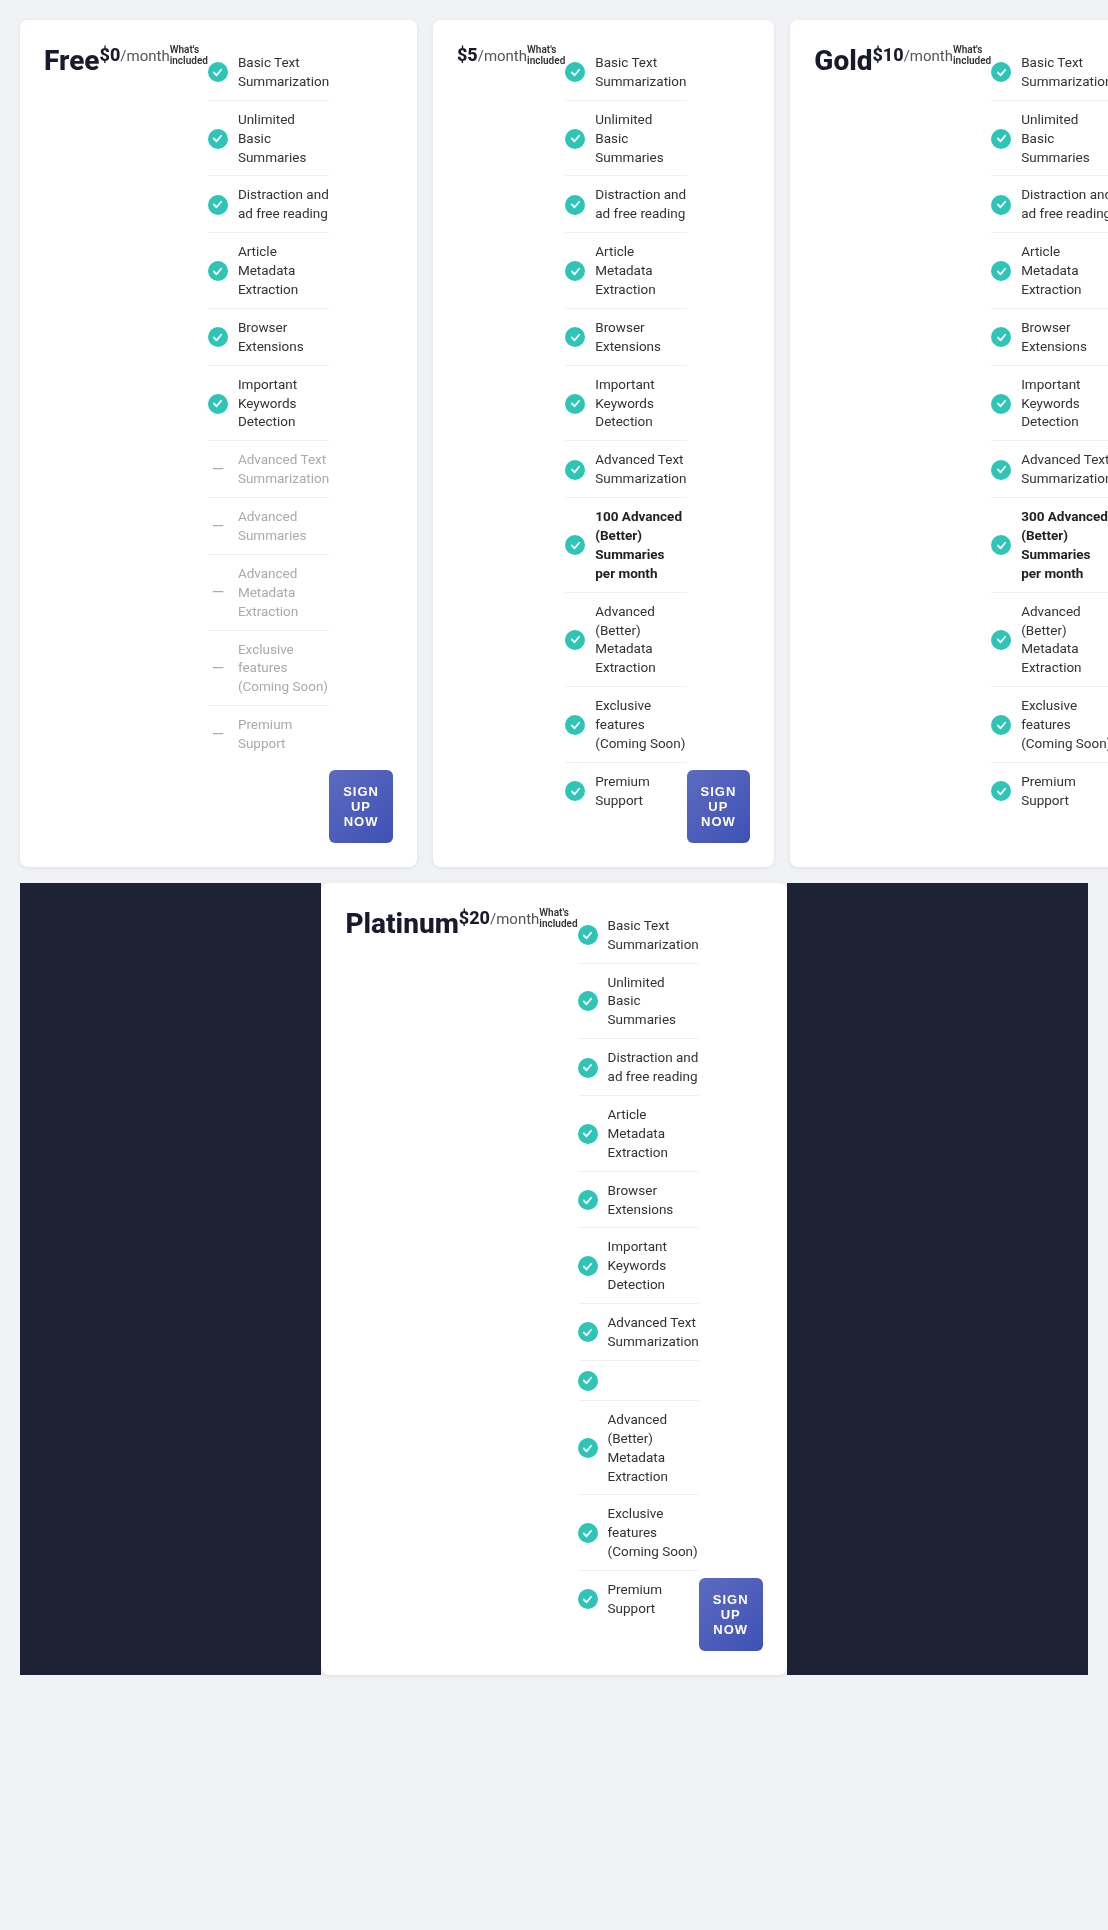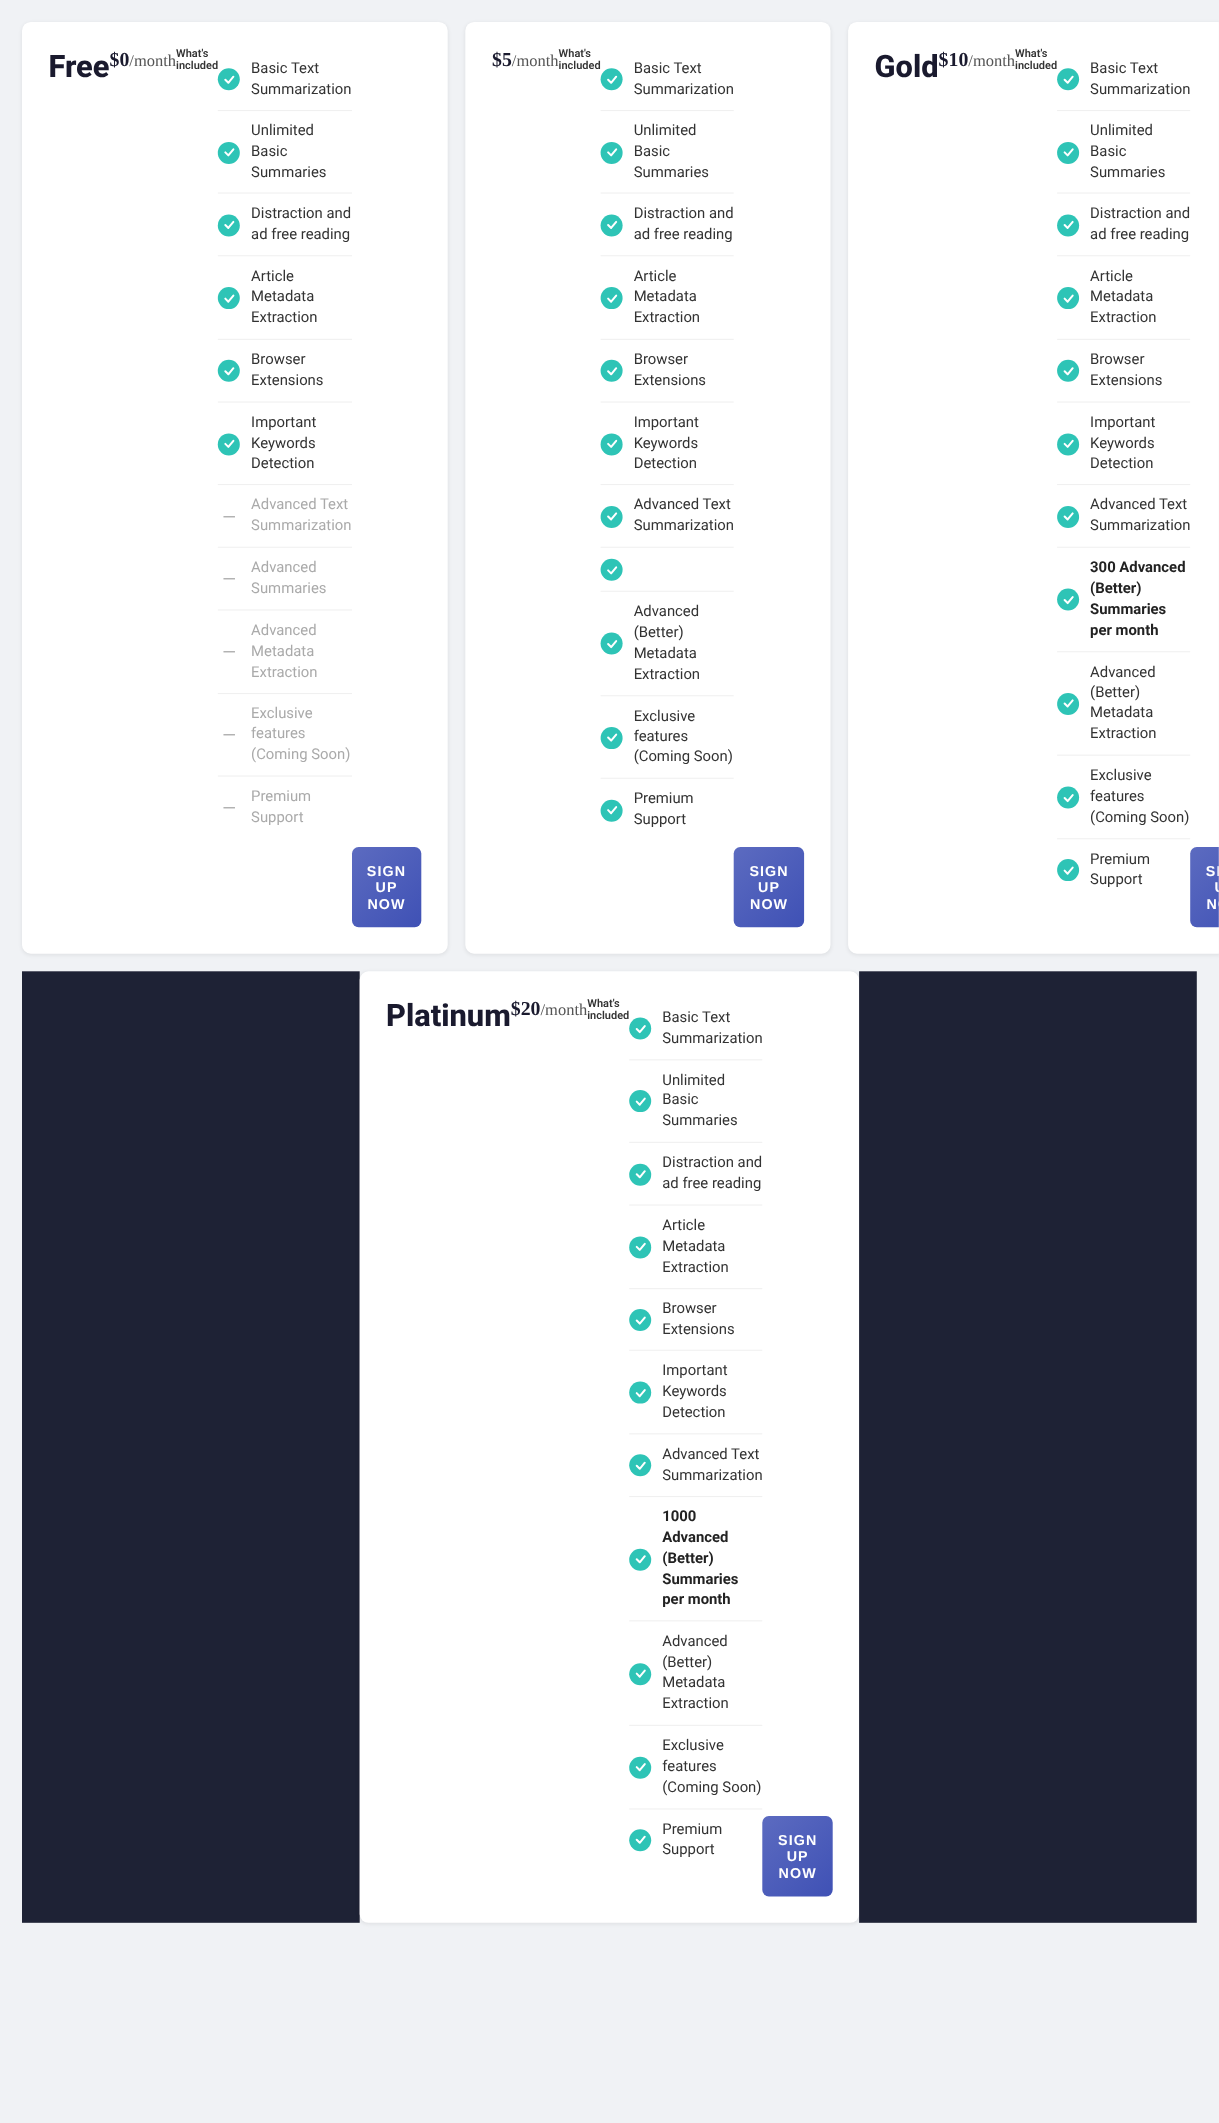--- a/index.html
+++ b/index.html
@@ -30,21 +30,20 @@
     .plan-name {
       font-size: 28px;
       font-weight: 800;
       color: #1a1a2e;
       margin-bottom: 4px;
     }
     .plan-price {
       font-size: 15px;
       color: #555;
       margin-bottom: 20px;
-      font-family: Liberation Serif, serif;
     }
     .plan-price .amount {
       font-size: 18px;
       font-weight: 800;
       color: #1a1a2e;
     }
     .what-included {
       font-size: 10px;
       font-weight: 600;
       color: #333;
@@ -272,20 +271,21 @@
     </svg>
   </span>
       <span class="feature-text">Advanced Text Summarization</span>
     </li>
           <li class="feature-item">
       <span class="check-icon">
     <svg viewBox="0 0 12 12" fill="none">
       <polyline points="2,6 5,9 10,3" stroke="white" stroke-width="2" stroke-linecap="round" stroke-linejoin="round"></polyline>
     </svg>
   </span>
+      <span class="feature-text bold">100 Advanced (Better) Summaries per month</span>
     </li>
           <li class="feature-item">
       <span class="check-icon">
     <svg viewBox="0 0 12 12" fill="none">
       <polyline points="2,6 5,9 10,3" stroke="white" stroke-width="2" stroke-linecap="round" stroke-linejoin="round"></polyline>
     </svg>
   </span>
       <span class="feature-text">Advanced (Better) Metadata Extraction</span>
     </li>
           <li class="feature-item">
@@ -472,21 +472,20 @@
     </svg>
   </span>
       <span class="feature-text">Advanced Text Summarization</span>
     </li>
             <li class="feature-item">
       <span class="check-icon">
     <svg viewBox="0 0 12 12" fill="none">
       <polyline points="2,6 5,9 10,3" stroke="white" stroke-width="2" stroke-linecap="round" stroke-linejoin="round"></polyline>
     </svg>
   </span>
-      <span class="feature-text bold">1000 Advanced (Better) Summaries per month</span>
     </li>
             <li class="feature-item">
       <span class="check-icon">
     <svg viewBox="0 0 12 12" fill="none">
       <polyline points="2,6 5,9 10,3" stroke="white" stroke-width="2" stroke-linecap="round" stroke-linejoin="round"></polyline>
     </svg>
   </span>
       <span class="feature-text">Advanced (Better) Metadata Extraction</span>
     </li>
             <li class="feature-item">

